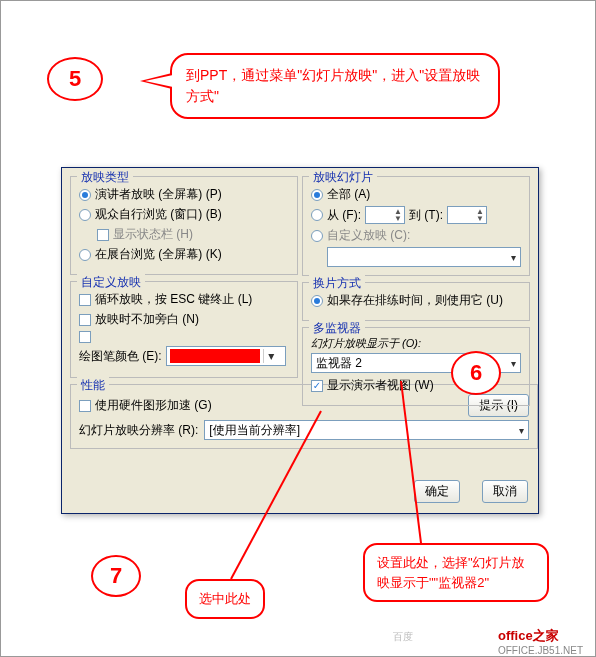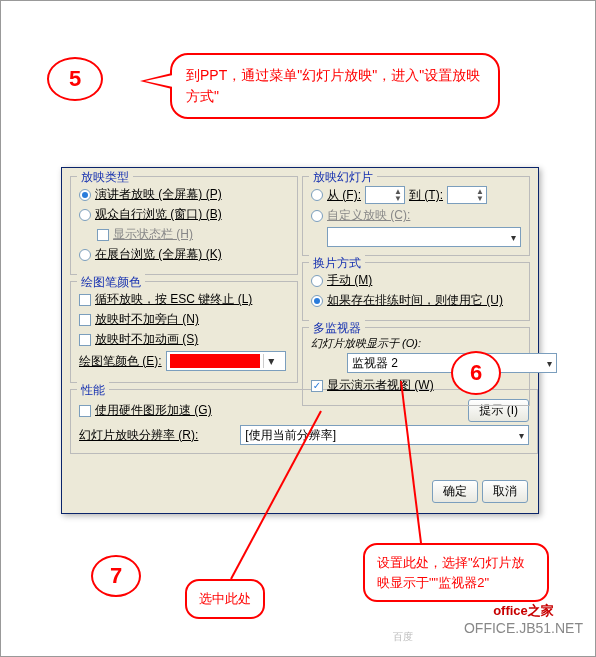--- a/index.html
+++ b/index.html
@@ -26,35 +26,35 @@
 .dlg-body { padding: 8px; display: flex; gap: 4px; justify-content: center; }
 .col { flex: 1; display: flex; flex-direction: column; gap: 6px; }
 .group { border: 1px solid #bbb; padding: 6px 8px 8px 8px; position: relative; }
 .group-title { position: absolute; top: -8px; left: 6px; background: #ece9d8; padding: 0 4px; color: #1530b0; font-size: 12px; }
 .row { display: flex; align-items: center; gap: 4px; margin: 3px 0; font-size: 12px; }
 .radio, .check { width: 12px; height: 12px; border: 1px solid #7b9ebd; background: #fff; display: inline-flex; align-items: center; justify-content: center; flex-shrink: 0; }
 .radio { border-radius: 50%; }
 .radio.checked::after { content: ""; width: 6px; height: 6px; border-radius: 50%; background: #2a7cdb; }
 .check.checked::after { content: "✓"; color: #2a7cdb; font-size: 10px; line-height: 1; }
 .disabled { color: #888; }
-.label { white-space: nowrap; text-decoration: underline; }
+.label { white-space: nowrap; }
 .colorbox { display: flex; align-items: center; border: 1px solid #7b9ebd; background: #fff; height: 20px; width: 120px; }
 .colorbox .swatch { width: 90px; height: 14px; margin: 0 3px; background: red; }
 .colorbox .dd { width: 16px; text-align: center; color: #333; border-left: 1px solid #ccc; }
 .spin { border: 1px solid #7b9ebd; background: #fff; padding: 1px 2px; width: 40px; height: 18px; display: inline-flex; align-items: center; }
 .spin .arrows { margin-left: auto; font-size: 8px; line-height: 7px; color: #555; }
-.select { border: 1px solid #7b9ebd; background: #fff; padding: 2px 4px; height: 20px; display: flex; align-items: center; width: 100%; margin-left: 36px; }
+.select { border: 1px solid #7b9ebd; background: #fff; padding: 2px 4px; height: 20px; display: flex; align-items: center; width: 100%; }
 .select .dd { margin-left: auto; color: #333; font-size: 10px; }
 .btn { border: 1px solid #7b9ebd; background: linear-gradient(#fff,#e8e8e0); padding: 2px 10px; border-radius: 3px; font-size: 12px; }
-.footer-row { display: flex; justify-content: flex-end; gap: 4px; padding: 6px 10px 10px; }
+.footer-row { display: flex; justify-content: flex-end; gap: 22px; padding: 6px 10px 10px; }
 .sub-label { font-size: 11px; margin: 2px 0; font-style: italic; }
 .wide-row { display: flex; align-items: center; gap: 6px; margin-top: 2px; }
-.watermark { position: absolute; right: 12px; bottom: 20px; text-align: center; font-size: 13px; }
+.watermark { position: absolute; right: 12px; bottom: 0; text-align: left; font-size: 13px; }
 .watermark .cn { color: #c80000; font-weight: bold; }
-.watermark .sub { color: #888; font-size: 14px; }
+.watermark .sub { color: #888; font-size: 10px; }
 .bd-logo { position: absolute; left: 392px; bottom: 12px; color: #bbb; font-size: 10px; }
 svg.annot-line { position: absolute; pointer-events: none; }
 </style>
 </head>
 <body>
 
 <div class="page">
 
   <div class="callout-num c5">5</div>
 
@@ -78,32 +78,31 @@
               <span class="check"></span>
               <span class="label">显示状态栏 (H)</span>
             </div>
           <div class="row">
               <span class="radio"></span>
               <span class="label">在展台浏览 (全屏幕) (K)</span>
             </div>
         </div>
 
         <div class="group">
-          <div class="group-title">绘图笔颜色</div>
+          <div class="group-title">自定义放映</div>
           <div class="row">
               <span class="check"></span>
               <span class="label">循环放映，按 ESC 键终止 (L)</span>
             </div>
           <div class="row">
               <span class="check"></span>
               <span class="label">放映时不加旁白 (N)</span>
             </div>
           <div class="row">
               <span class="check"></span>
-              <span class="label">放映时不加动画 (S)</span>
             </div>
           <div class="row" style="">
             <span class="label">绘图笔颜色 (E):</span>
             <span class="colorbox">
                 <span class="swatch"></span>
                 <span class="dd">▾</span>
               </span>
           </div>
         </div>
 
@@ -121,20 +120,24 @@
               <span>[使用当前分辨率]</span>
               <span class="dd">▾</span>
             </div>
           </div>
         </div>
       </div>
 
       <div class="col">
         <div class="group">
           <div class="group-title">放映幻灯片</div>
+          <div class="row">
+              <span class="radio checked"></span>
+              <span class="label">全部 (A)</span>
+            </div>
           <div class="row">
             <span class="radio"></span>
             <span class="label">从 (F):</span>
             <span class="spin">
                 <span></span>
                 <span class="arrows">▲<br>▼</span>
               </span>
             <span class="label">到 (T):</span>
             <span class="spin">
                 <span></span>
@@ -147,24 +150,20 @@
             </div>
           <div class="select disabled" style="margin-left:16px;width:auto">
               <span></span>
               <span class="dd">▾</span>
             </div>
         </div>
 
         <div class="group">
           <div class="group-title">换片方式</div>
           <div class="row">
-              <span class="radio"></span>
-              <span class="label">手动 (M)</span>
-            </div>
-          <div class="row">
               <span class="radio checked"></span>
               <span class="label">如果存在排练时间，则使用它 (U)</span>
             </div>
         </div>
 
         <div class="group">
           <div class="group-title">多监视器</div>
           <div class="sub-label">幻灯片放映显示于 (O):</div>
           <div class="select">
             <span>监视器 2</span>

